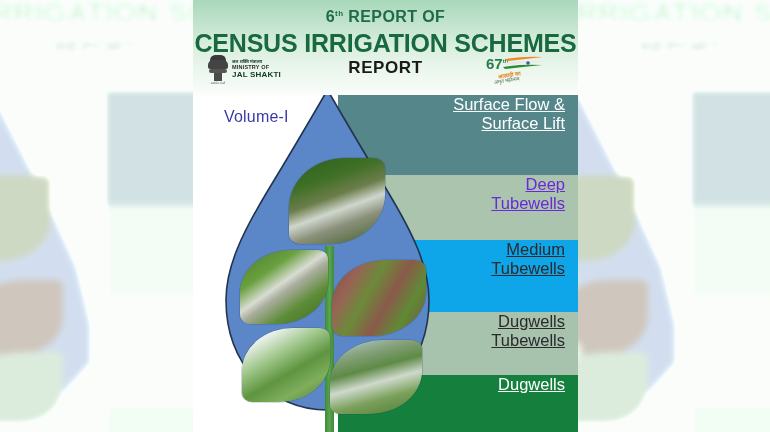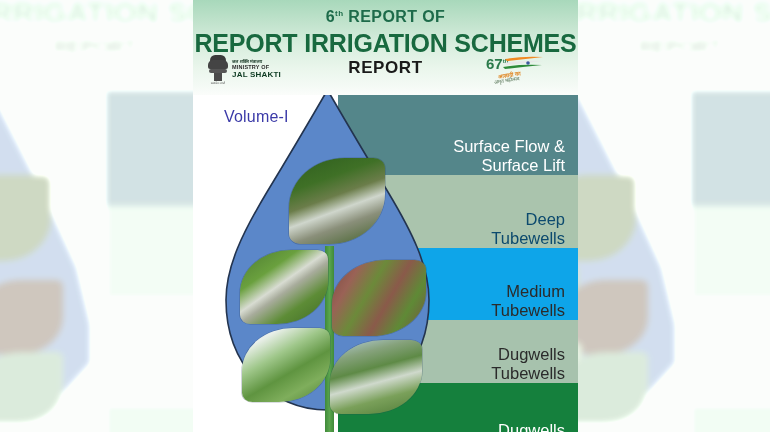--- a/index.html
+++ b/index.html
@@ -129,25 +129,26 @@
     position: absolute; left: 0; top: 95px; width: 100%; bottom: 0;
     background: #ffffff;
   }
 
   
   #bands {
     position: absolute; left: 145px; top: 95px; width: 240px; bottom: 0;
   }
   .band {
     position: relative;
-    display: flex; align-items: flex-end; justify-content: flex-end;
+    display: flex; align-items: flex-start; justify-content: flex-end;
     padding-right: 13px;
     text-align: right;
     font-size: 16.5px;
     line-height: 1.15;
+    text-decoration: underline;
   }
 
   
   #drop-wrap { position: absolute; left: 17px; top: 88px; width: 235px; height: 344px; }
   #drop {
     position: absolute; left: 0; top: 0; width: 235px; height: 344px;
   }
   .photo {
     position: absolute;
     overflow: hidden;
@@ -226,21 +227,21 @@
 
     <div id="body-white"></div>
 
     <div id="bands">
       <div class="band" style="height:80px;background:#54868a;color:#ffffff">
         <div>
           <span>Surface Flow &amp;</span><br>
           <span>Surface Lift</span>
         </div>
       </div>
-      <div class="band" style="height:73px;background:#aac4ad;color:#0c4a6e">
+      <div class="band" style="height:65px;background:#aac4ad;color:#6d28d9">
         <div>
           <span>Deep</span><br>
           <span>Tubewells</span>
         </div>
       </div>
       <div class="band" style="height:72px;background:#0ea5e9;color:#2b2b2b">
         <div>
           <span>Medium</span><br>
           <span>Tubewells</span>
         </div>
@@ -284,21 +285,21 @@
       </div>
     </div>
 
     <div id="header"></div>
 
     <div id="census-line">
       <span>6</span><span class="sup">th</span>
       <span>REPORT OF</span>
     </div>
 
-    <div id="main-title">REPORT IRRIGATION SCHEMES</div>
+    <div id="main-title">CENSUS IRRIGATION SCHEMES</div>
     <div id="ministry">
       <div class="emblem">
         <div class="cap"></div>
           <div class="lion"></div>
           <div class="abac"></div>
           <div class="pillar"></div>
         <div class="motto">सत्यमेव जयते</div>
       </div>
       <div id="ministry-text">
         <div class="min-hi">जल शक्ति मंत्रालय</div>

